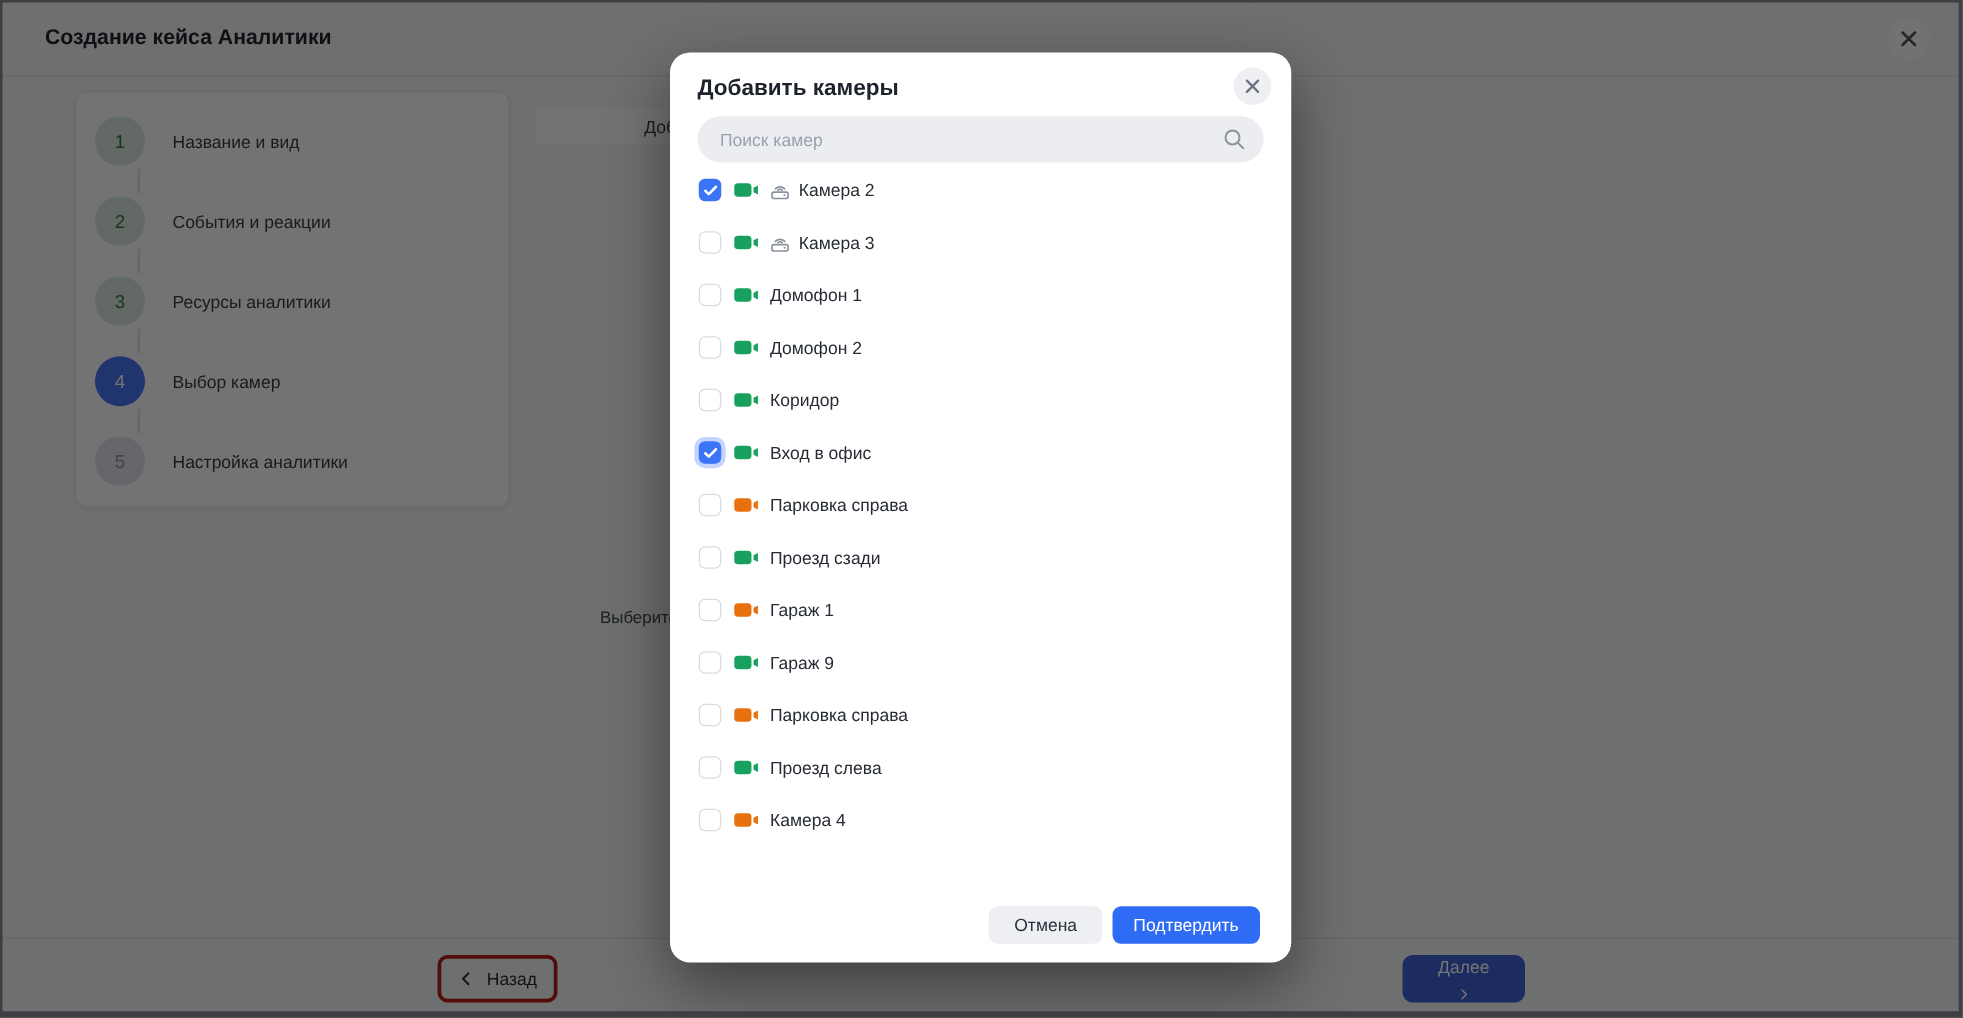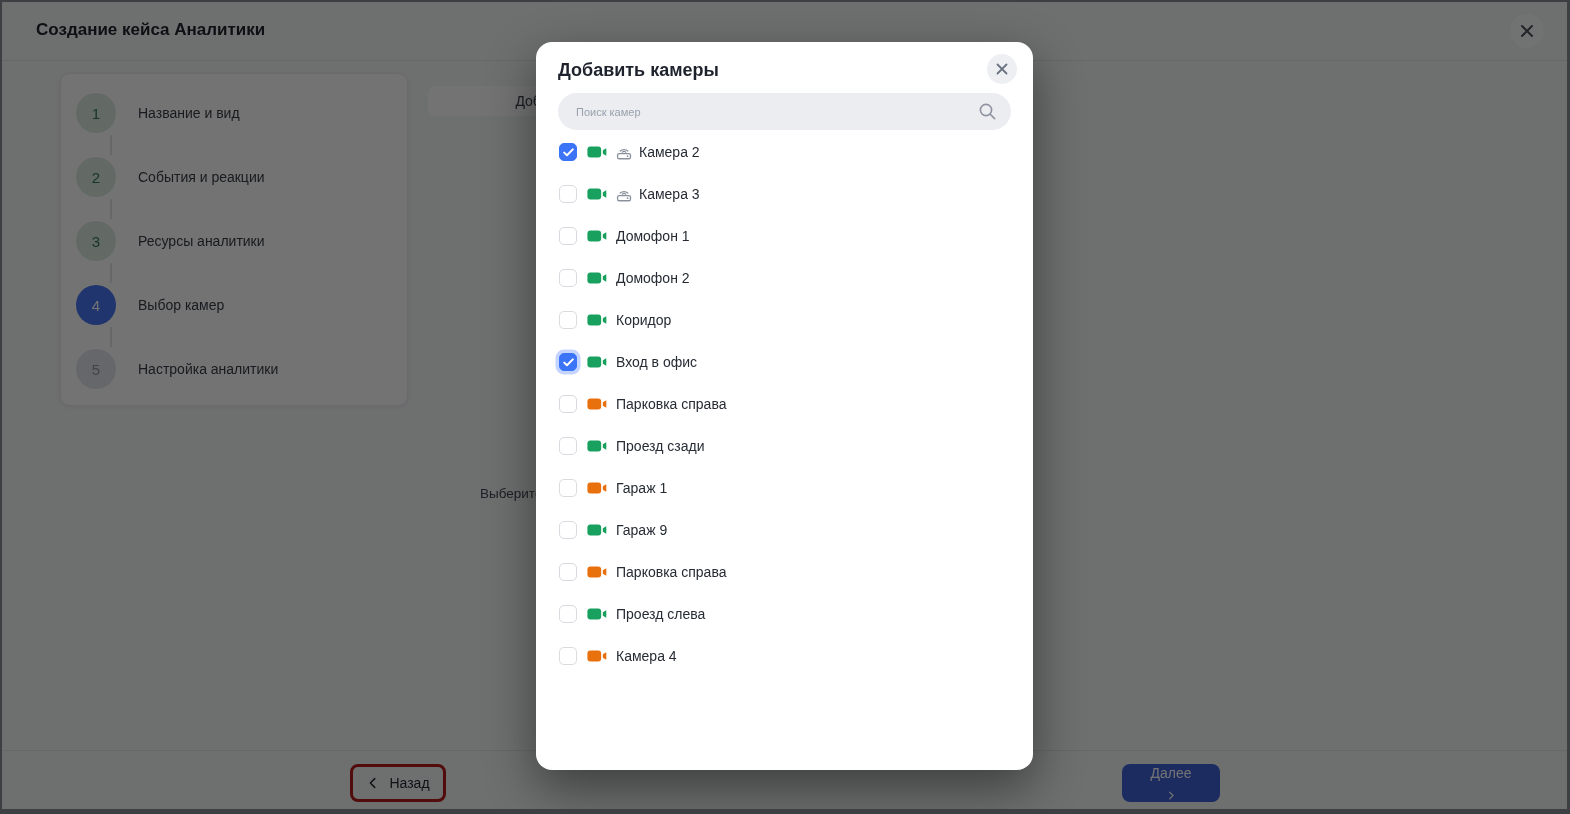--- a/index.html
+++ b/index.html
@@ -39,21 +39,21 @@
   .overlay{position:absolute;inset:0;background:rgba(0,0,0,0.55);z-index:10;}
 
   
   .modal{position:absolute;left:536px;top:42px;width:497px;height:728px;background:#fff;border-radius:16px;z-index:20;
          box-shadow:0 18px 50px rgba(0,0,0,.45);}
   .modal-title{position:absolute;left:22px;top:18px;font-size:18px;font-weight:bold;color:#1d222c;}
   .modal-close{position:absolute;right:16px;top:12px;width:30px;height:30px;border-radius:50%;background:#edeff3;
                display:flex;align-items:center;justify-content:center;cursor:pointer;}
   .search-wrap{position:absolute;left:22px;top:51px;width:453px;height:37px;background:#ebedf1;border-radius:19px;
                display:flex;align-items:center;padding:0 14px 0 16px;}
-  .search-wrap input{flex:1;border:none;background:transparent;outline:none;font-size:11px;color:#2a2f38;}
+  .search-wrap input{flex:1;border:none;background:transparent;outline:none;font-size:14px;color:#2a2f38;}
   .search-wrap input::placeholder{color:#9aa1ad;}
   .camera-list{position:absolute;left:22px;top:89px;width:453px;}
   .cam-row{display:flex;align-items:center;height:42px;padding-left:1px;}
   .checkbox{width:18px;height:18px;border-radius:5px;border:1px solid #d8dce1;background:#fff;flex:0 0 18px;
             display:flex;align-items:center;justify-content:center;cursor:pointer;margin-right:10px;}
   .checkbox svg{display:none;}
   .cam-row.checked .checkbox{background:var(--accent);border-color:var(--accent);}
   .cam-row.checked .checkbox svg{display:block;}
   .cam-row.focused .checkbox{box-shadow:0 0 0 3.5px rgba(77,124,254,.33);}
   .cam-icon{width:20px;height:14px;margin-right:8px;flex:0 0 20px;}
@@ -298,16 +298,20 @@
     </span>
     <svg class="cam-icon orange" viewBox="0 0 24 15" fill="currentColor">
       <rect x="0.5" y="1" width="16.5" height="13" rx="3.6"></rect>
       <polygon points="19,5.3 23.2,3.1 23.2,11.9 19,9.7"></polygon>
     </svg>
 
     <span class="cam-name">Камера 4</span>
   </div>
       </div>
 
+    <div class="modal-footer">
+      <button class="btn-cancel">Отмена</button>
+      <button class="btn-confirm">Подтвердить</button>
+    </div>
   </div>
 
   <div class="frame"></div>
 </div>
 
 </body></html>

